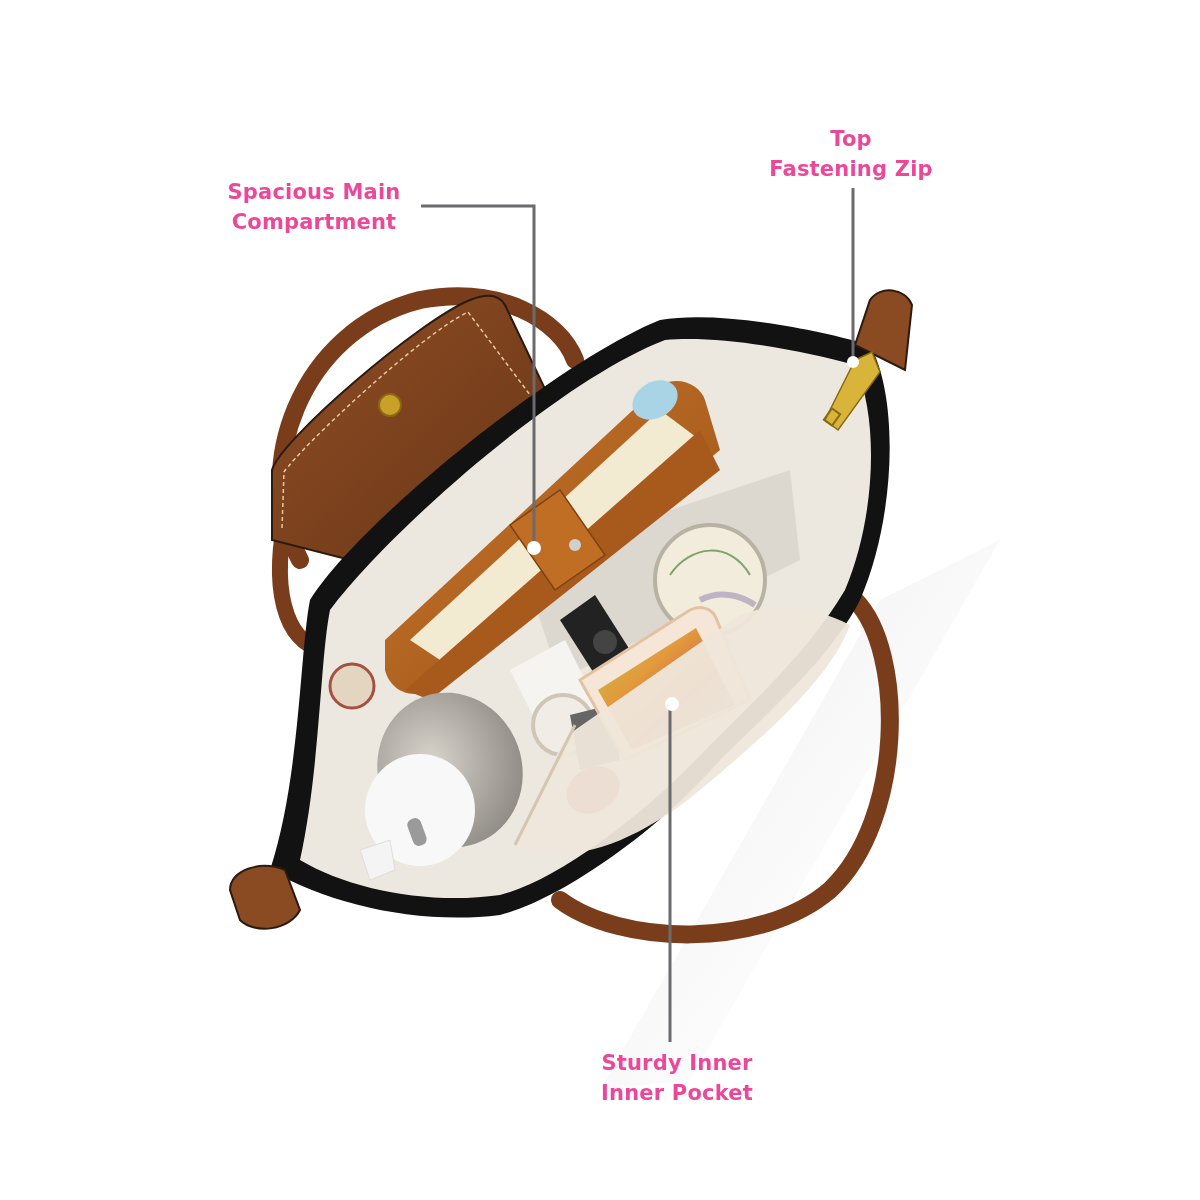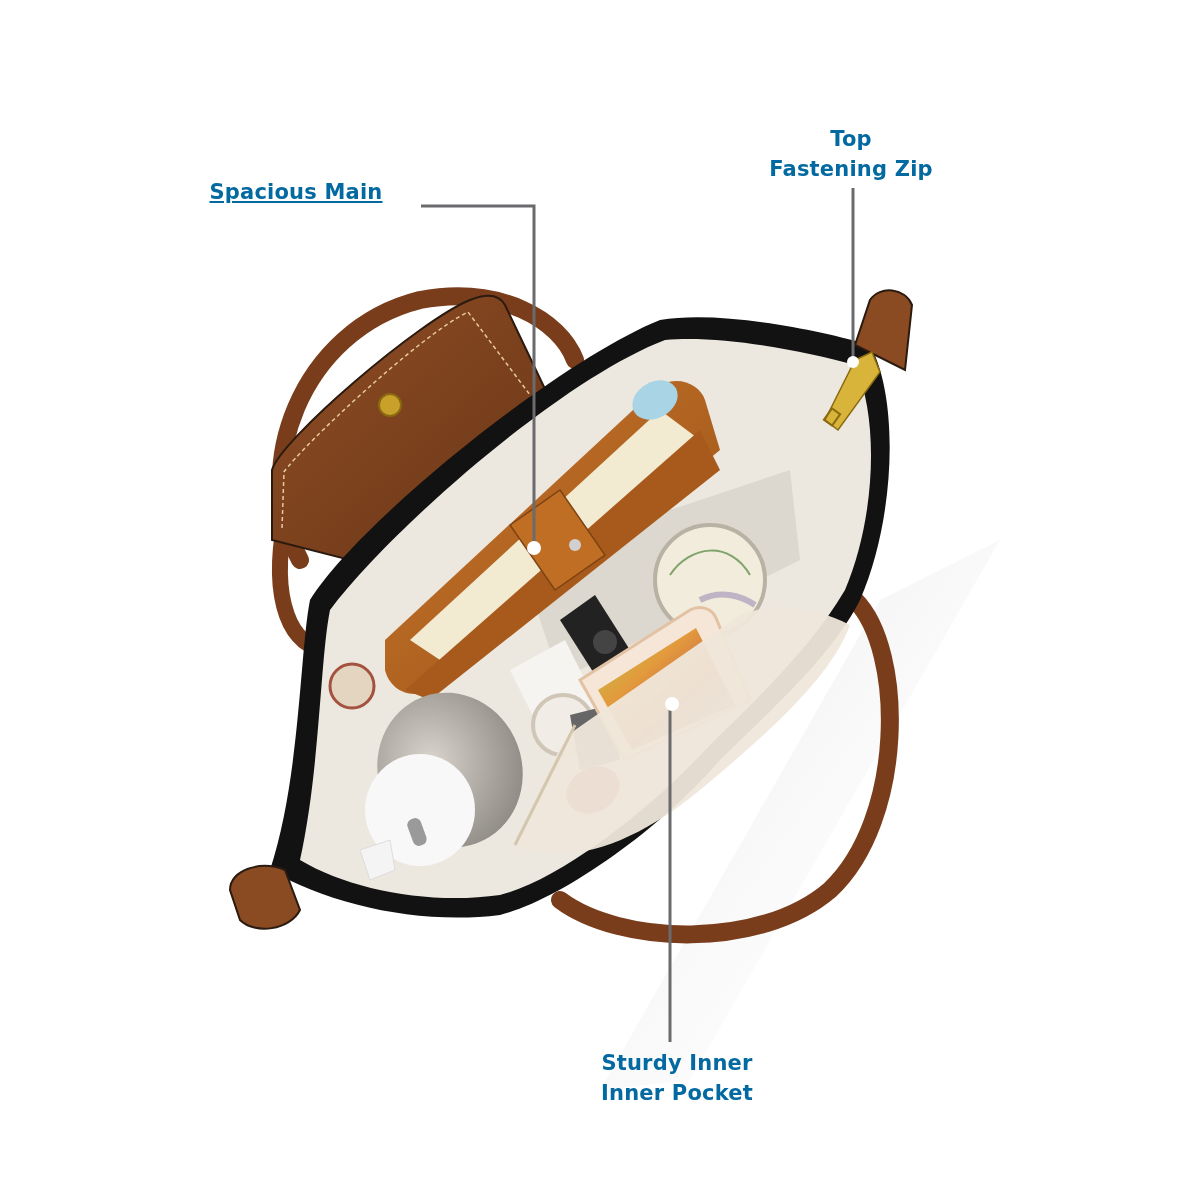--- a/index.html
+++ b/index.html
@@ -1,20 +1,20 @@
 <!DOCTYPE html>
 <html><head>
 <meta charset="utf-8">
 <style>
   html, body { margin: 0; padding: 0; background: #ffffff; }
   body { width: 1200px; height: 1200px; position: relative; overflow: hidden; font-family: "DejaVu Sans", sans-serif; }
   .stage { position: absolute; left: 0; top: 0; width: 1200px; height: 1200px; }
-  .label { position: absolute; text-align: center; font-weight: bold; font-size: 21px; line-height: 30px; color: #0369a1; letter-spacing: 0.2px; white-space: nowrap; }
+  .label { position: absolute; text-align: center; font-weight: bold; font-size: 21px; line-height: 30px; color: #ec4899; letter-spacing: 0.2px; white-space: nowrap; }
   .label span { display: block; }
-  #lbl-main { left: 196px; top: 177px; width: 200px; text-decoration: underline; }
+  #lbl-main { left: 214px; top: 177px; width: 200px; }
   #lbl-zip { left: 756px; top: 124px; width: 190px; }
   #lbl-pocket { left: 592px; top: 1048px; width: 170px; }
   svg { position: absolute; left: 0; top: 0; }
 </style>
 </head>
 <body>
 
 <div class="stage">
 
   <svg width="1200" height="1200" viewBox="0 0 1200 1200">
@@ -140,20 +140,21 @@
       <circle cx="853" cy="362" r="6" fill="#ffffff"></circle>
     </g>
     <g>
       <line x1="670" y1="706" x2="670" y2="1042" stroke="#6b6b6e" stroke-width="3"></line>
       <circle cx="672" cy="704" r="7" fill="#ffffff"></circle>
     </g>
   </svg>
 
   <div class="label" id="lbl-main">
     <span>Spacious Main</span>
+    <span>Compartment</span>
   </div>
 
   <div class="label" id="lbl-zip">
     <span>Top</span>
     <span>Fastening Zip</span>
   </div>
 
   <div class="label" id="lbl-pocket">
     <span>Sturdy Inner</span>
     <span>Inner Pocket</span>

